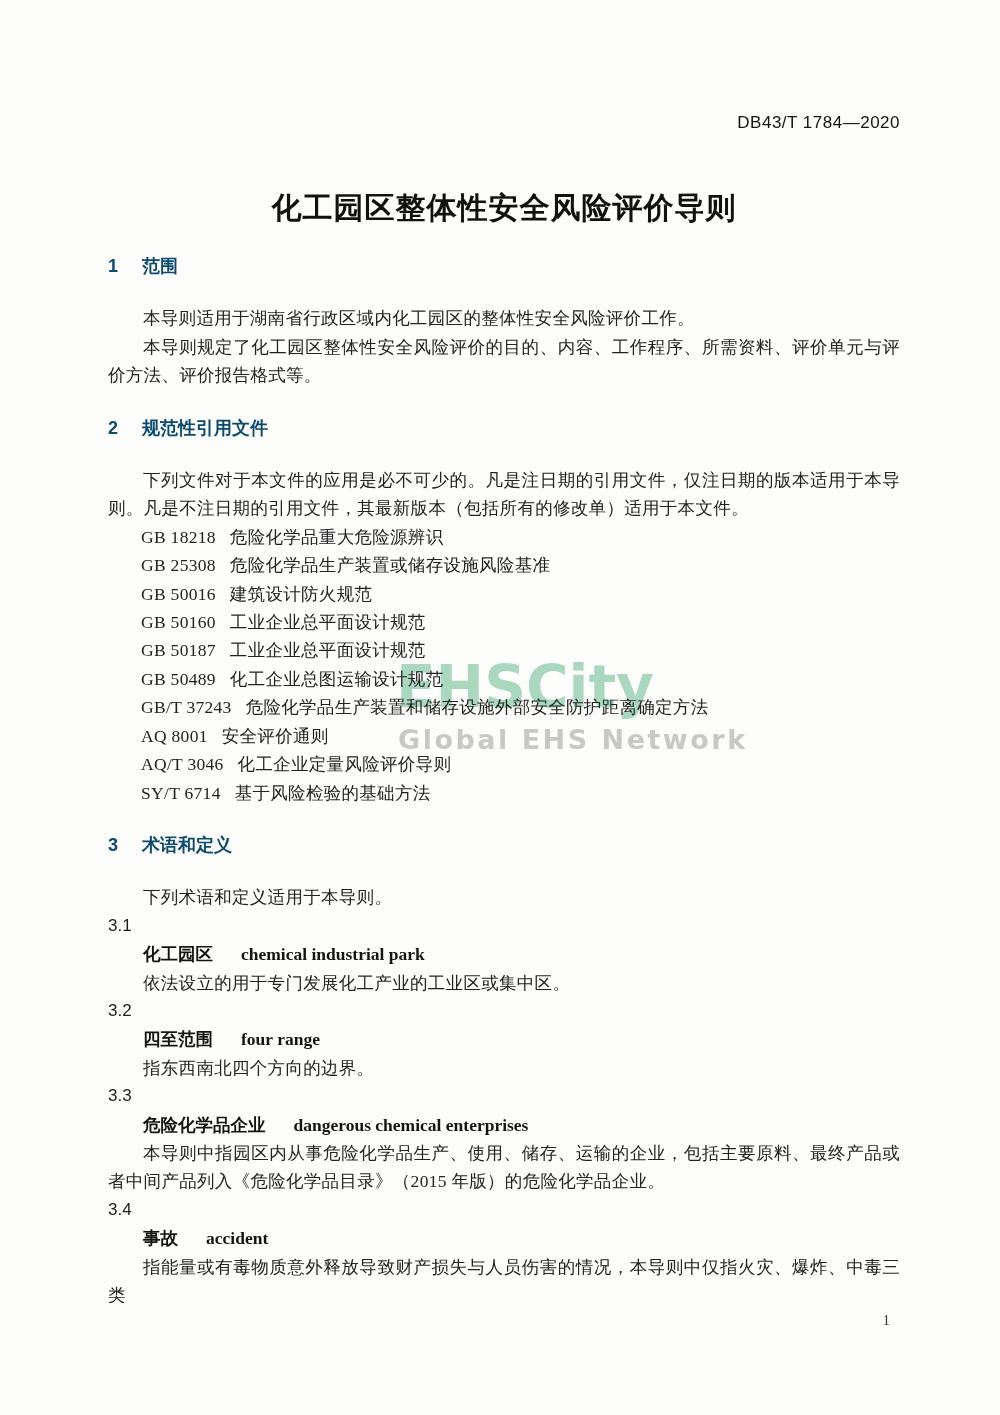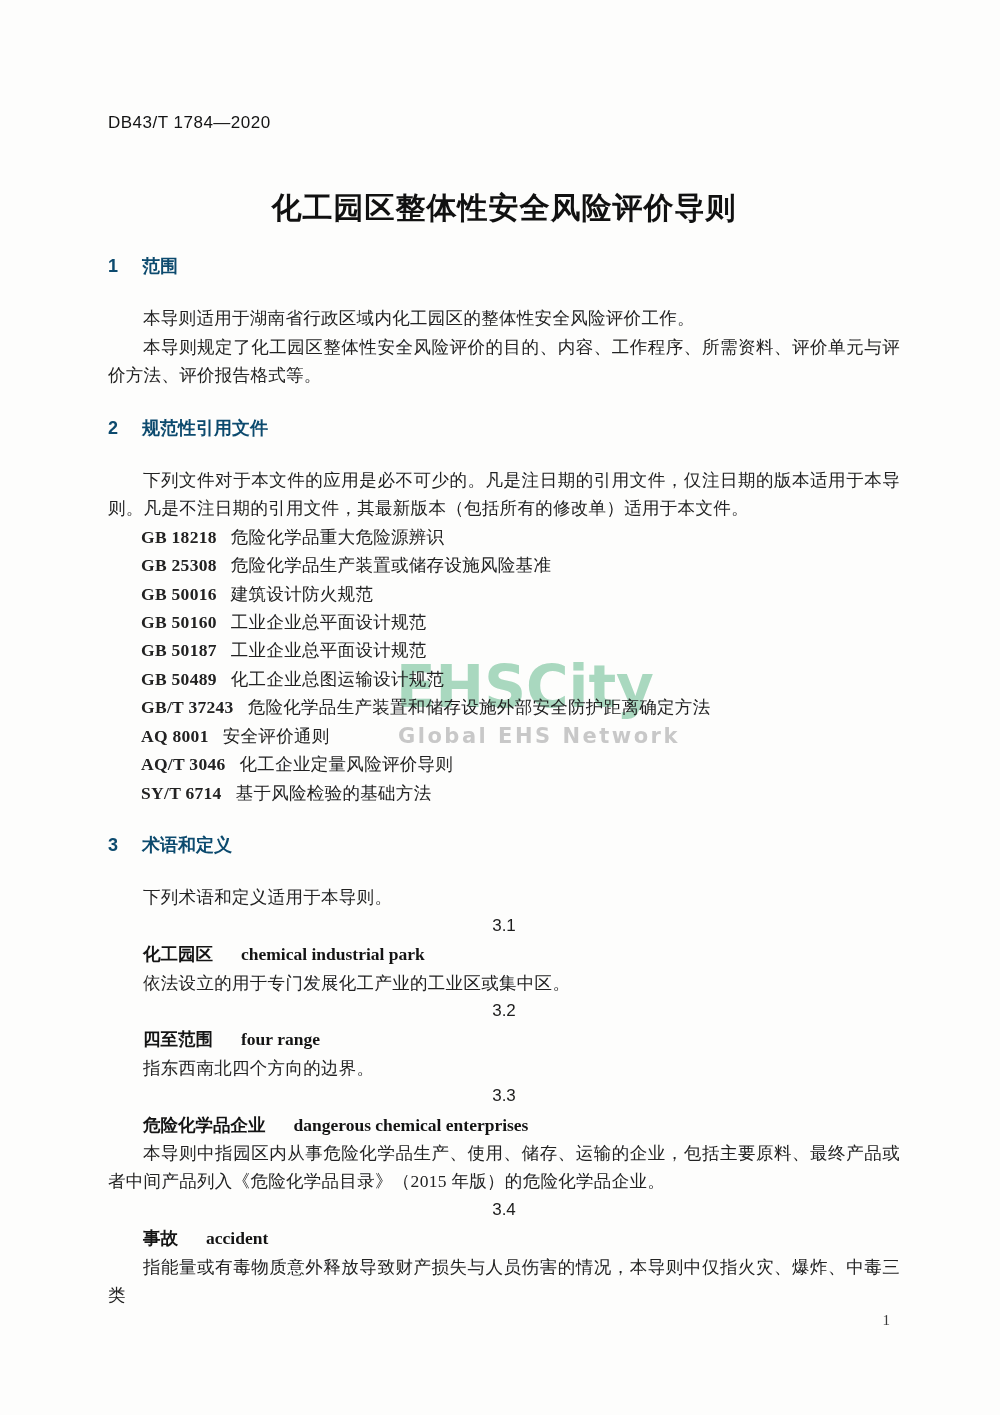--- a/index.html
+++ b/index.html
@@ -12,21 +12,21 @@
     overflow: hidden;
     color: #1f1f1f;
     font-family: "Liberation Serif", "DejaVu Serif", serif;
   }
   .content {
     position: relative;
     z-index: 1;
     padding: 112px 100px 0 108px;
   }
   .doc-code {
-    text-align: left;
+    text-align: right;
     font-family: "Liberation Sans", "DejaVu Sans", sans-serif;
     font-size: 17px;
     letter-spacing: 0.5px;
     line-height: 22px;
     color: #141414;
   }
   .title {
     margin: 54px 0 24px 0;
     text-align: center;
     font-family: Liberation Serif, serif;
@@ -55,27 +55,26 @@
     color: #222;
   }
   .ref-list { margin: 0 0 0 33px; }
   .ref-row {
     font-size: 17.5px;
     line-height: 28.4px;
     letter-spacing: 0.3px;
     white-space: nowrap;
     color: #222;
   }
-  .ref-code { margin-right: 14px; font-weight: bold; }
+  .ref-code { margin-right: 14px; }
   .term-num {
     font-family: "Liberation Sans", "DejaVu Sans", sans-serif;
     font-size: 17px;
     line-height: 28.4px;
     color: #1d1d1d;
-    text-align: center;
   }
   .term-head {
     margin-left: 35px;
     line-height: 28.4px;
     font-size: 17.5px;
   }
   .term-zh {
     font-family: Liberation Serif, serif;
     font-weight: bold;
     margin-right: 28px;
@@ -99,21 +98,21 @@
     font-weight: bold;
     font-size: 58px;
     line-height: 70px;
     letter-spacing: 0px;
   }
   .wm-sub {
     margin-top: 2px;
     margin-left: 2px;
     font-family: "DejaVu Sans", "Liberation Sans", sans-serif;
     font-weight: bold;
-    font-size: 21px;
+    font-size: 27px;
     letter-spacing: 2.5px;
   }
   .page-num {
     position: absolute;
     right: 110px;
     bottom: 86px;
     z-index: 1;
     font-size: 15px;
     color: #3a3a3a;
     line-height: 18px;

